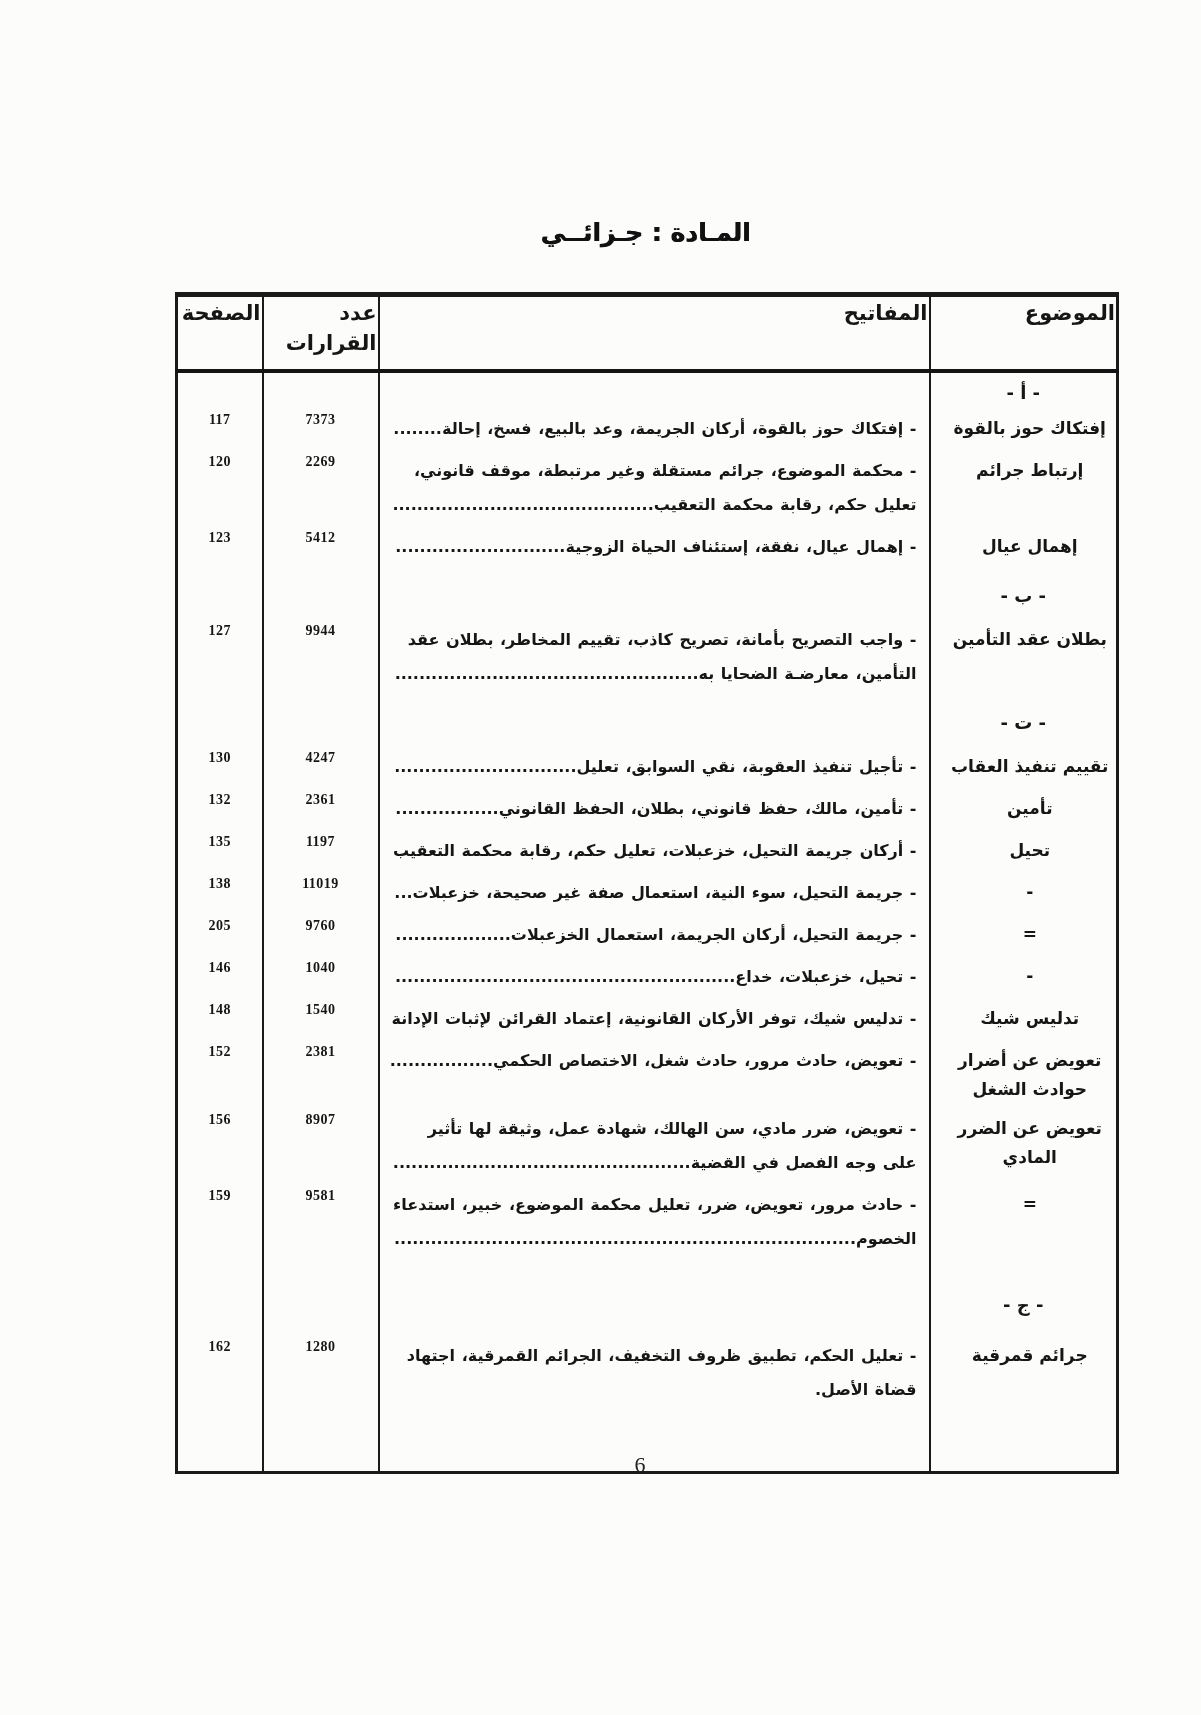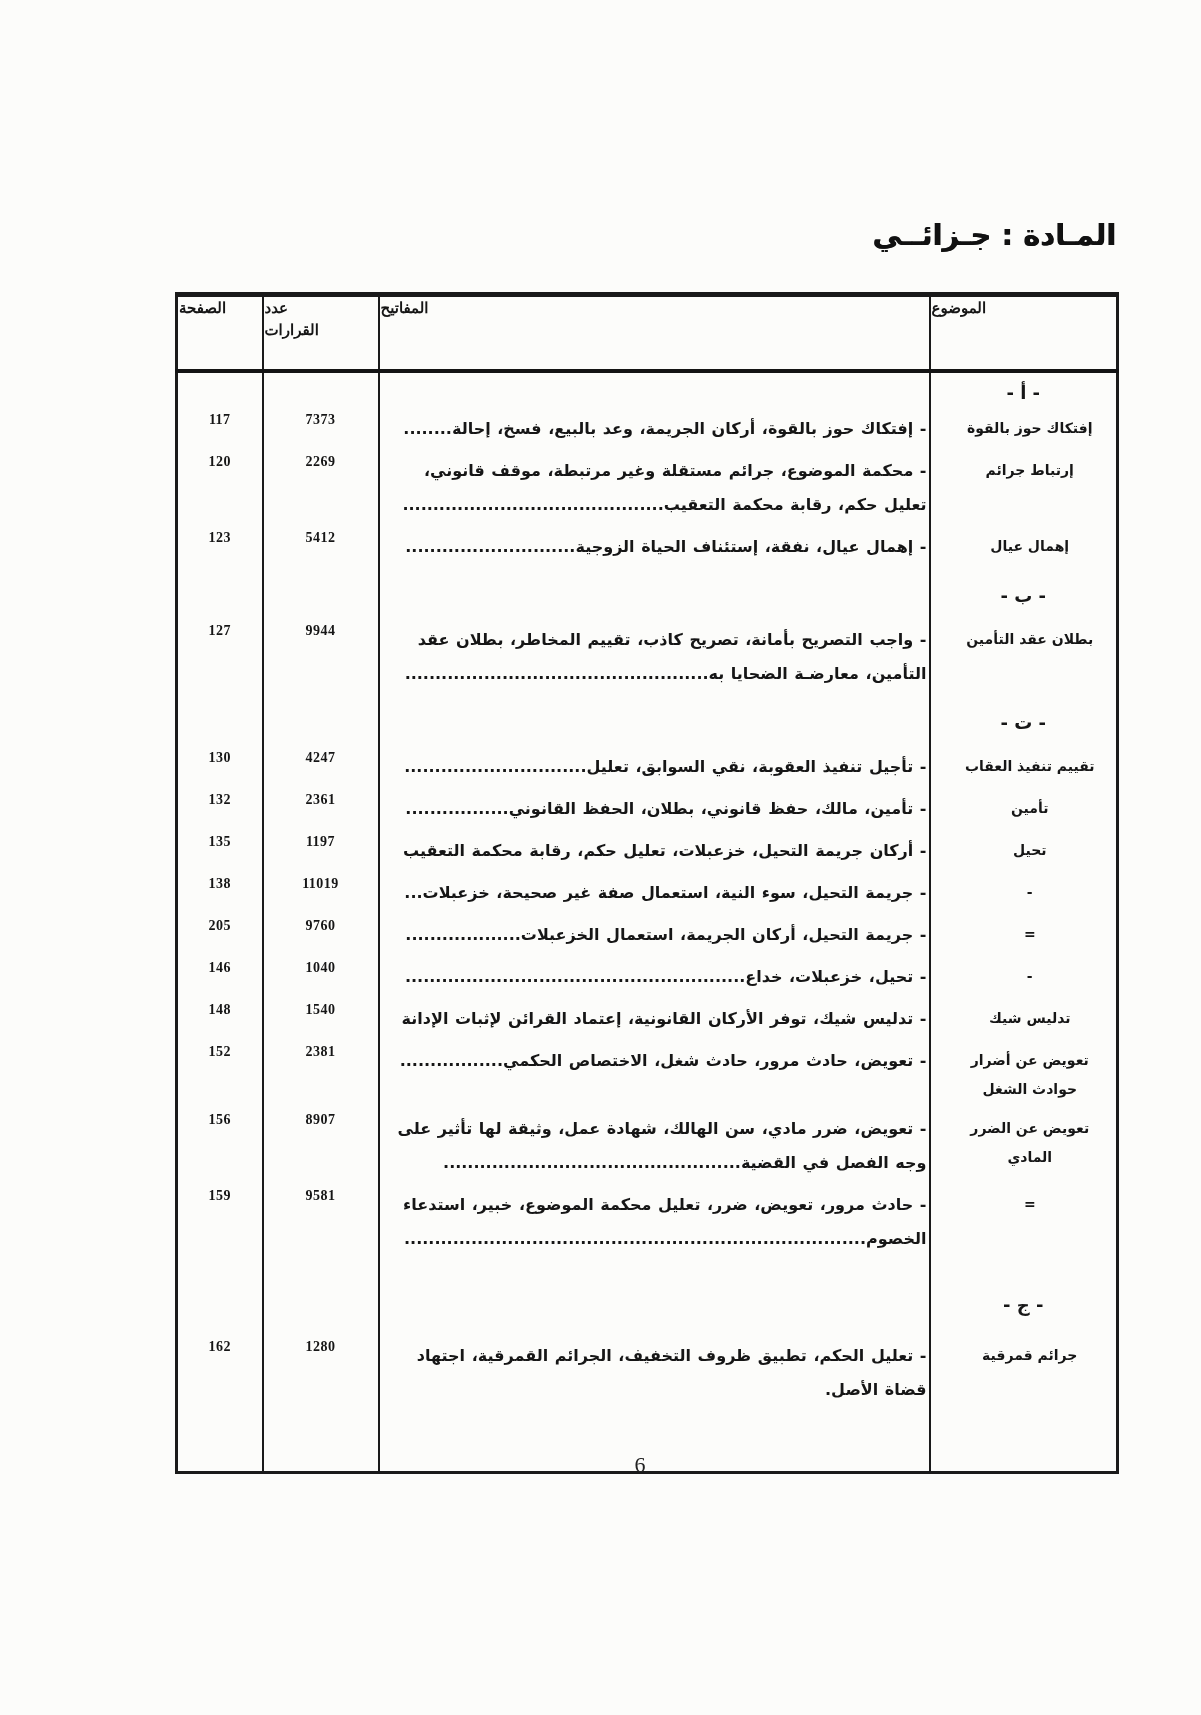--- a/index.html
+++ b/index.html
@@ -14,21 +14,22 @@
     font-family: "DejaVu Sans", sans-serif;
     color: #161616;
     overflow: hidden;
   }
   .title {
     position: absolute;
     top: 218px;
     left: 175px;
     width: 941px;
     margin: 0;
-    font-size: 29px;
+    text-align: center;
+    font-size: 25px;
     font-weight: 700;
     letter-spacing: 1px;
     color: #111;
     text-shadow: 0.6px 0 0 currentColor;
   }
   table.toc {
     position: absolute;
     top: 292px;
     left: 175px;
     width: 941px;
@@ -42,45 +43,44 @@
     border-left: 2px solid #1a1a1a;
     vertical-align: top;
     overflow: hidden;
   }
   table.toc th:last-child, table.toc td:last-child {
     border-left: none;
   }
   thead th {
     height: 70px;
     vertical-align: middle;
-    text-align: left;
-    font-size: 15px;
+    text-align: right;
+    font-size: 21px;
     font-weight: 700;
     border-bottom: 4px solid #141414;
     line-height: 1.45;
-    font-family: Liberation Serif, serif;
   }
   .section-row td {
     padding: 17px 8px 13px;
     text-align: center;
     font-size: 18px;
     font-weight: 700;
   }
   .section-row:first-child td { padding: 9px 8px 5px; }
   .section-row.tall td { padding: 34px 8px 20px; }
   .data-row td { padding: 4px 6px; }
   td.subject-cell {
     text-align: center;
-    font-size: 14px;
+    font-size: 17px;
     font-weight: 700;
     line-height: 29px;
     padding-top: 6px;
     padding-left: 19px;
   }
-  td.keys-cell { padding: 4px 2px 4px 10px; }
+  td.keys-cell { padding: 4px 12px 4px 10px; }
   .keys-text {
     font-size: 16px;
     font-weight: 700;
     line-height: 34px;
     text-align: right;
     overflow: hidden;
     word-spacing: 1px;
   }
   td.num-cell {
     text-align: center;

